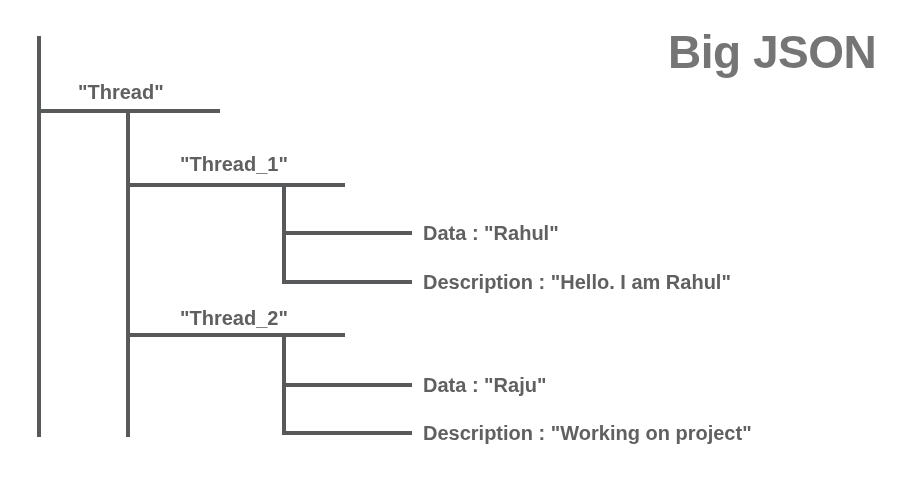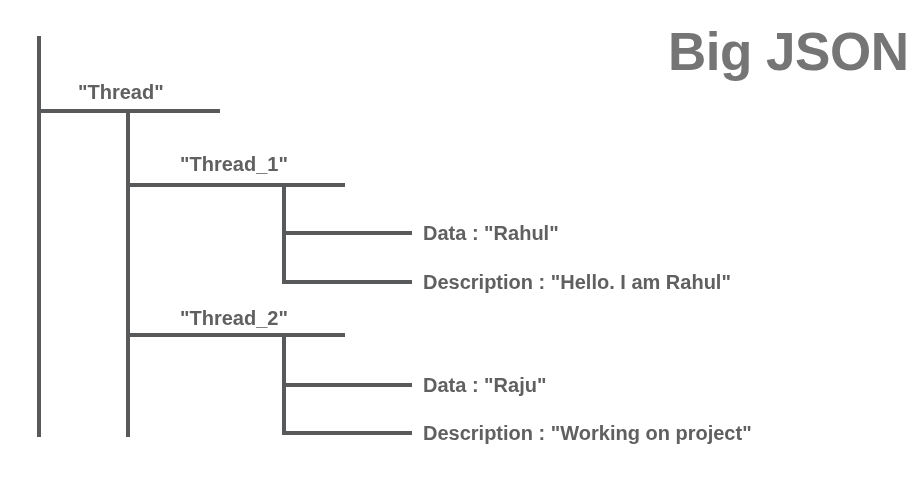--- a/index.html
+++ b/index.html
@@ -31,21 +31,21 @@
     line-height: 24px;
     color: var(--label);
     white-space: nowrap;
   }
   .title {
     position: absolute;
     top: 26px;
     left: 668px;
     margin: 0;
     font-weight: 700;
-    font-size: 53px;
+    font-size: 46px;
     line-height: 52px;
     color: var(--title);
     letter-spacing: -0.5px;
     white-space: nowrap;
   }
 </style>
 </head>
 <body>
 
 <div class="canvas">

